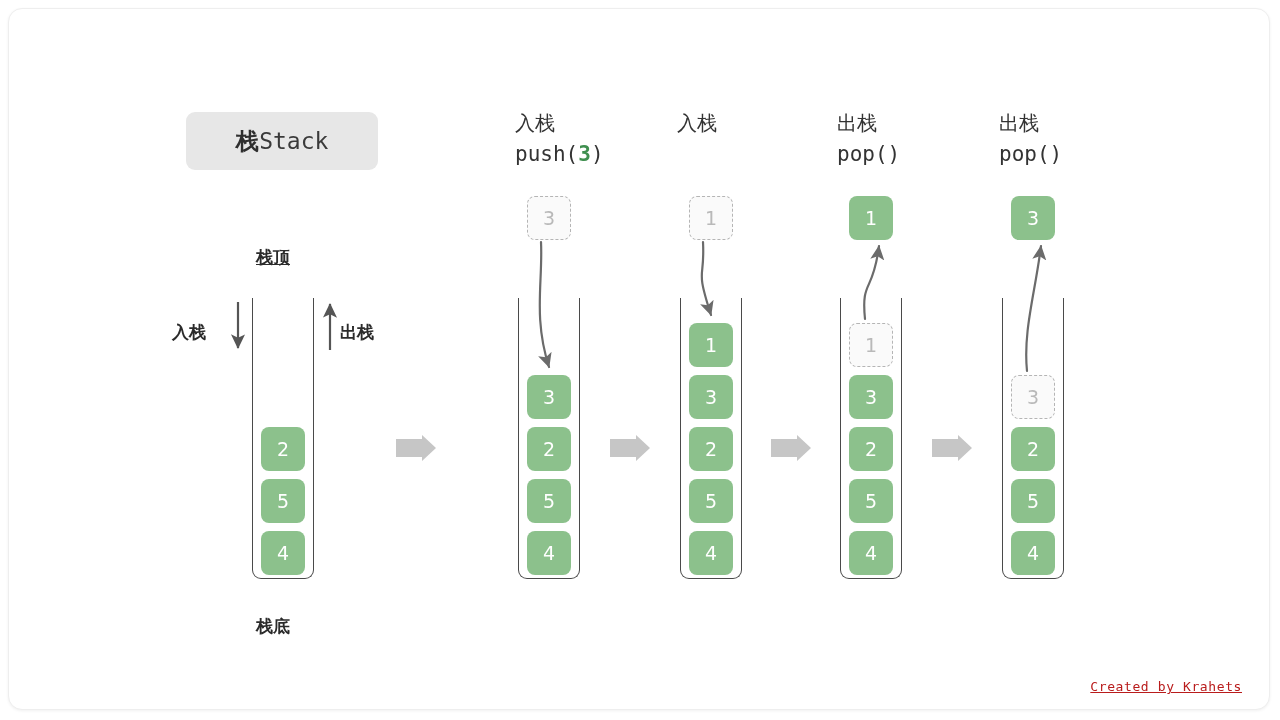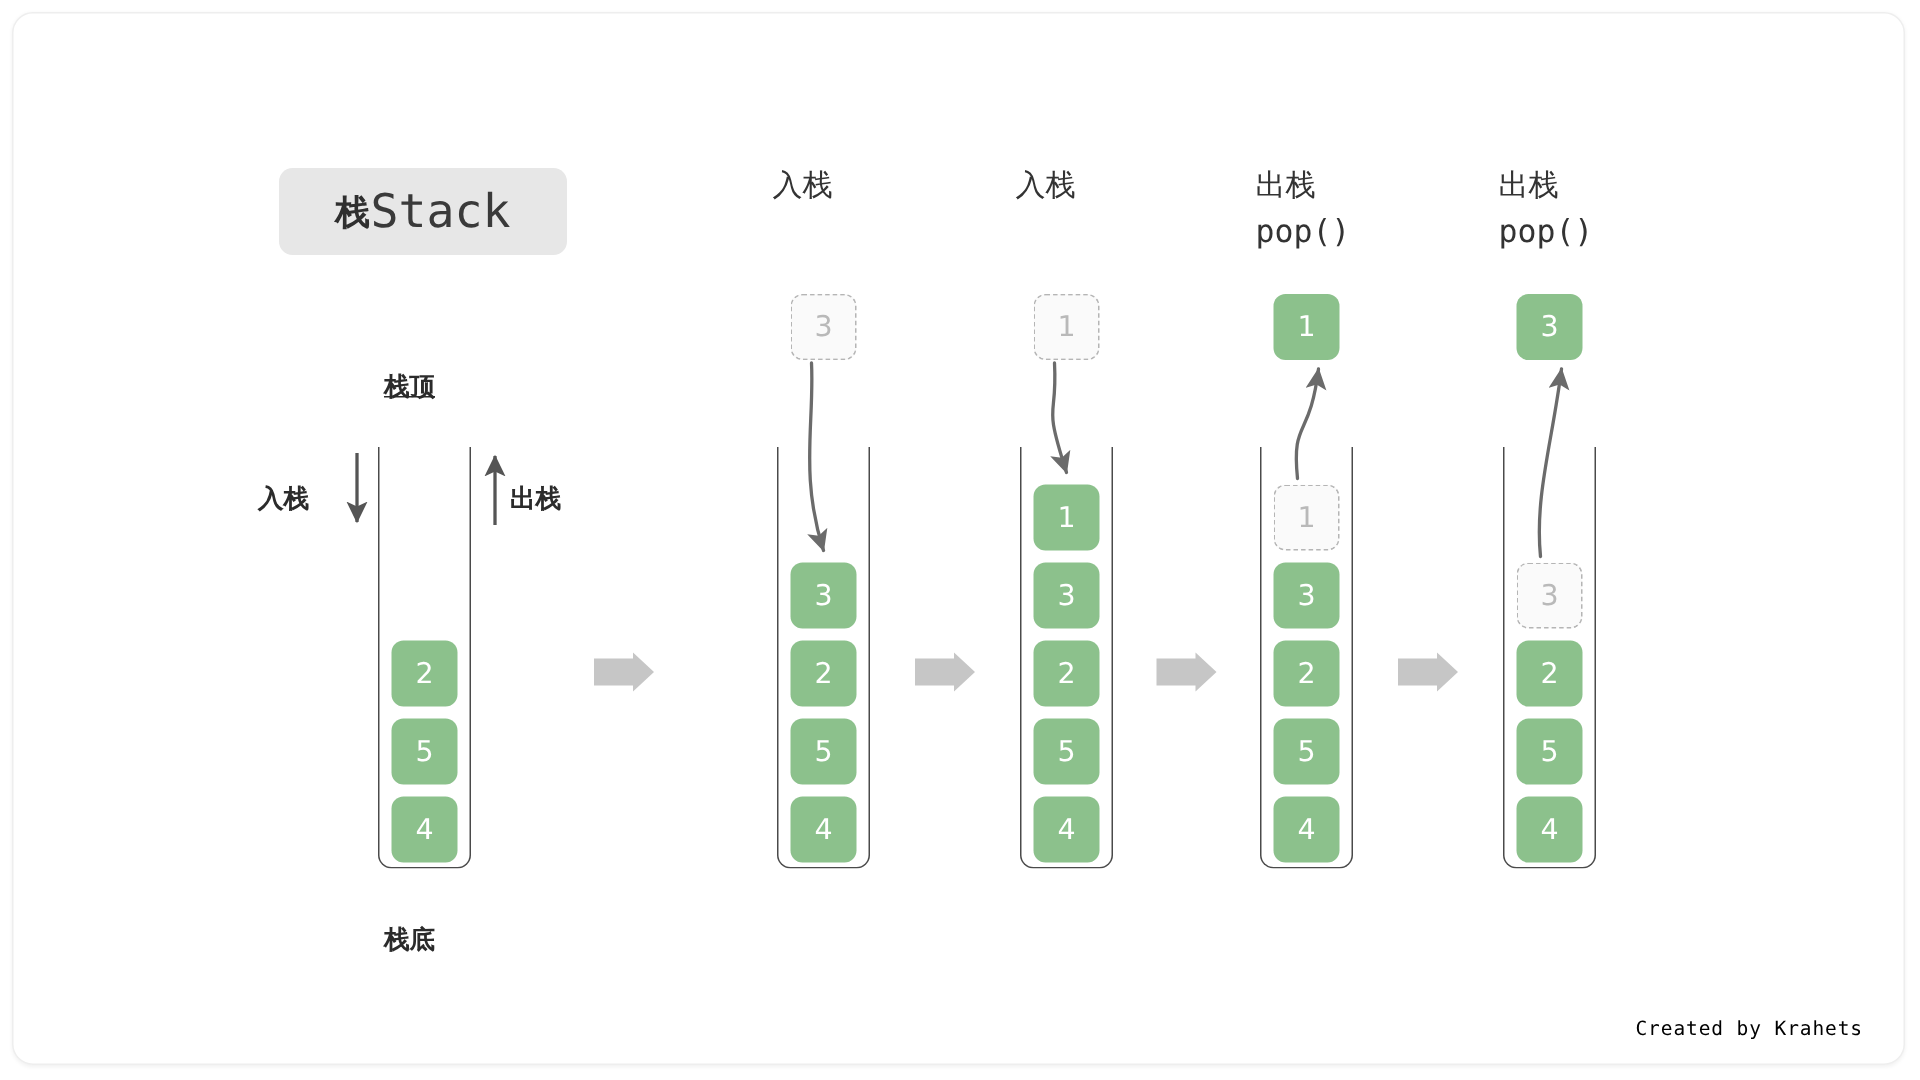--- a/index.html
+++ b/index.html
@@ -46,21 +46,21 @@
   }
   .title-chip .t-cn {
     font-family: "DejaVu Sans", "Liberation Sans", sans-serif;
     font-size: 23px;
     font-weight: bold;
     color: #2f2f2f;
     letter-spacing: 0.5px;
   }
   .title-chip .t-en {
     font-family: "DejaVu Sans Mono", "Liberation Mono", monospace;
-    font-size: 31px;
+    font-size: 23px;
     font-weight: normal;
     color: #3a3a3a;
   }
 
   
   .cn-label {
     position: absolute;
     font-family: "DejaVu Sans", "Liberation Sans", sans-serif;
     font-size: 17px;
     font-weight: bold;
@@ -134,22 +134,23 @@
     border: 1.6px dashed #b5b5b5;
   }
 
   
   .footer {
     position: absolute;
     right: 38px;
     bottom: 26px;
     font-family: "DejaVu Sans Mono", "Liberation Mono", monospace;
     font-size: 13px;
-    color: #000000;
+    color: #b91c1c;
     letter-spacing: 0.6px;
+    text-decoration: underline;
   }
 
   svg.overlay {
     position: absolute;
     left: 0; top: 0;
     width: 1280px;
     height: 720px;
     pointer-events: none;
   }
 </style>
@@ -167,20 +168,21 @@
   <div class="cn-label lbl-top">栈顶</div>
   <div class="cn-label lbl-bottom">栈底</div>
   <div class="cn-label lbl-push">入栈</div>
   <div class="cn-label lbl-pop">出栈</div>
 
   <div class="footer">Created by Krahets</div>
 
   <div id="headings-layer">
       <div class="col-head" style="left: 515px; top: 108px;">
         <span class="h-cn">入栈</span>
+        <span class="h-en">push(<span class="h-arg">3</span>)</span>
       </div>
       <div class="col-head" style="left: 677px; top: 108px;">
         <span class="h-cn">入栈</span>
       </div>
       <div class="col-head" style="left: 837px; top: 108px;">
         <span class="h-cn">出栈</span>
         <span class="h-en">pop()</span>
       </div>
       <div class="col-head" style="left: 999px; top: 108px;">
         <span class="h-cn">出栈</span>

